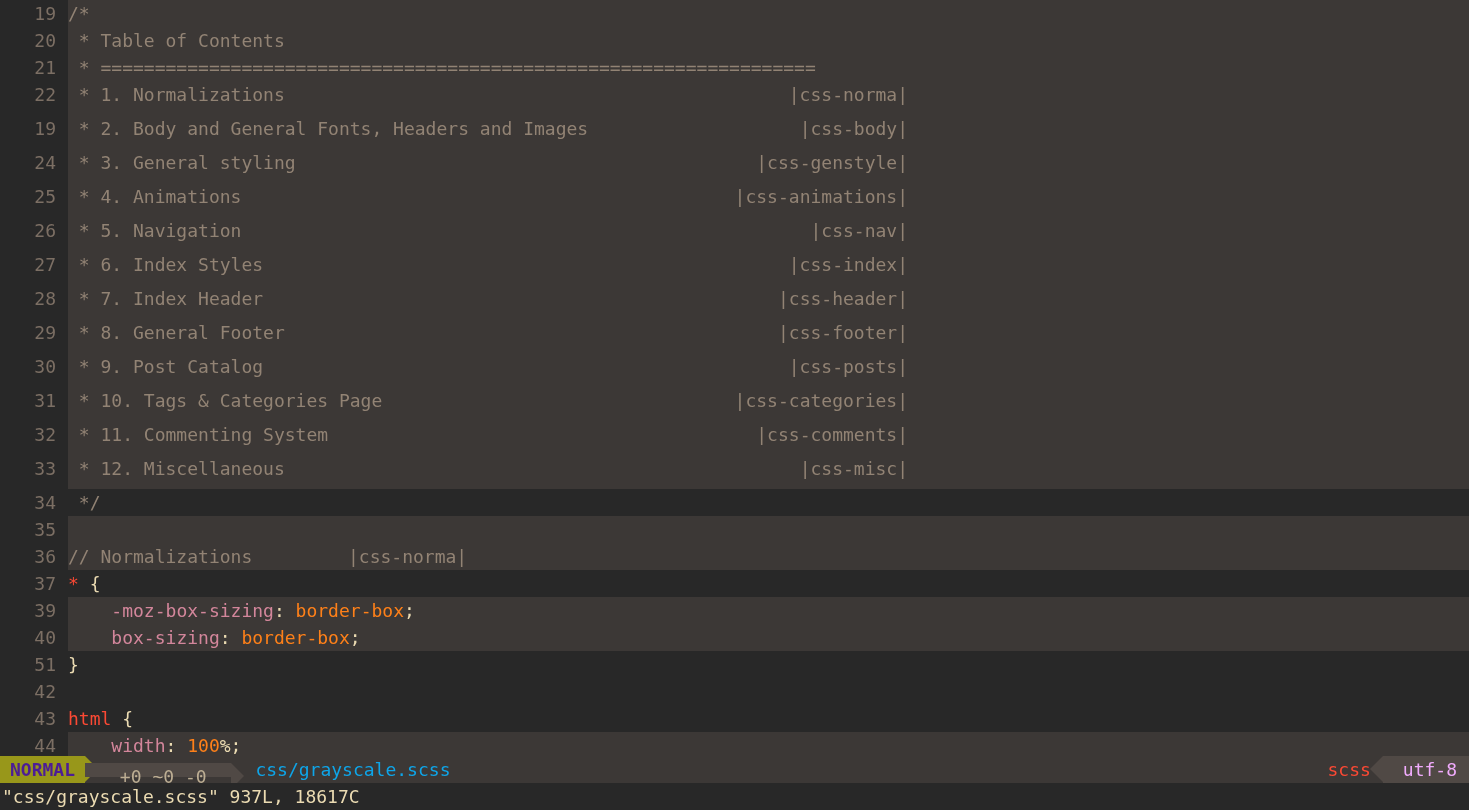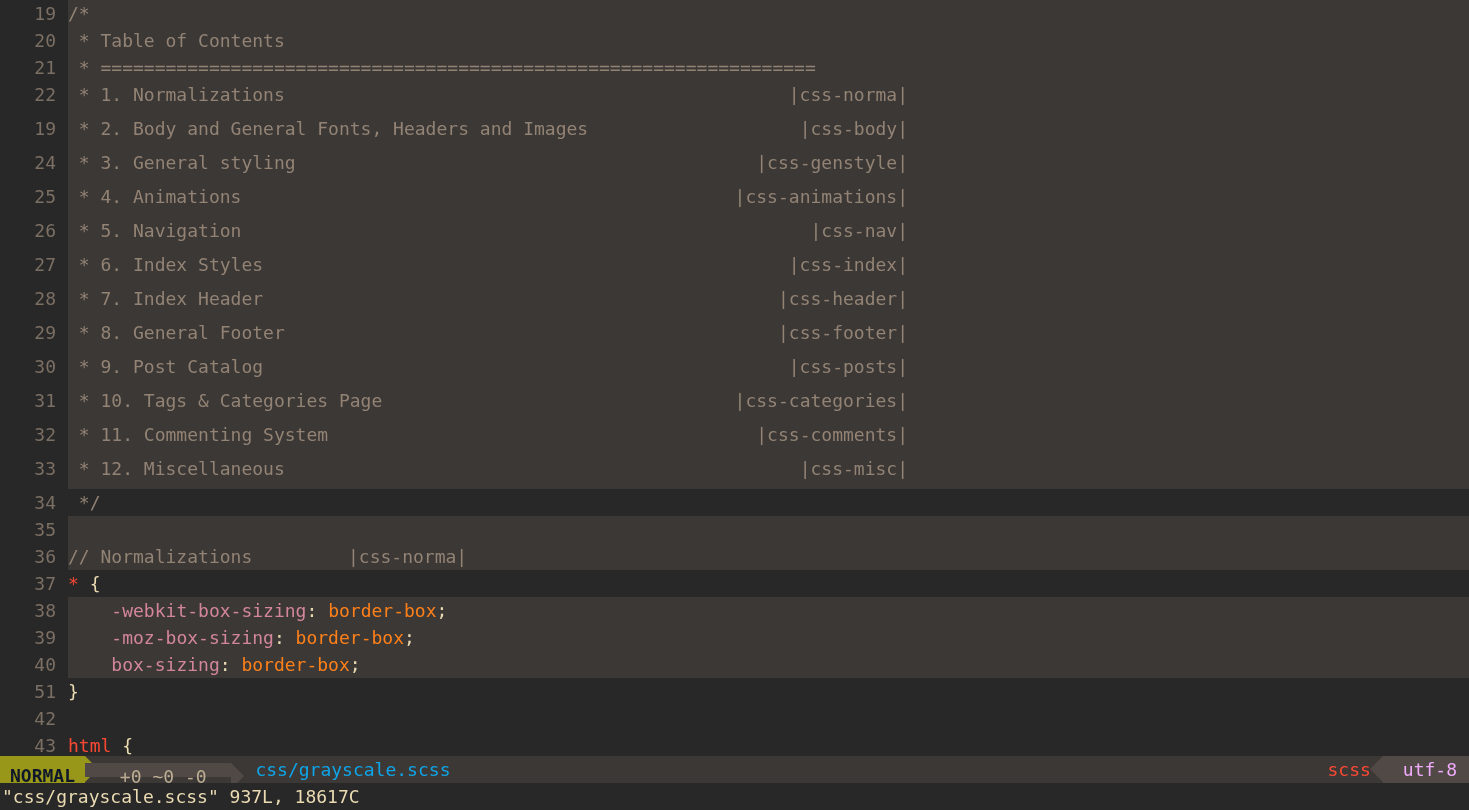--- a/index.html
+++ b/index.html
@@ -50,23 +50,23 @@
   right: 0;
   bottom: 27px;
   height: 27px;
   background: #3c3836;
   display: flex;
   align-items: center;
   white-space: pre;
 }
 .mode-badge {
   background: #98971a;
-  color: #0f172a;
+  color: #4c1d95;
   font-weight: bold;
-  padding: 6px 10px;
+  padding: 0 10px;
   position: relative;
   height: 27px;
   line-height: 27px;
 }
 .mode-badge::after {
   content: '';
   position: absolute;
   right: -13px;
   top: 0;
   border-left: 13px solid #98971a;
@@ -151,21 +151,20 @@
   <div class="line"><span class="gutter">30</span><span class="code hl-bg comment"><span class="toc-row"><span class="toc-left"> * 9. Post Catalog</span><span class="toc-right">|css-posts|</span></span></span></div>
   <div class="line"><span class="gutter">31</span><span class="code hl-bg comment"><span class="toc-row"><span class="toc-left"> * 10. Tags &amp; Categories Page</span><span class="toc-right">|css-categories|</span></span></span></div>
   <div class="line"><span class="gutter">32</span><span class="code hl-bg comment"><span class="toc-row"><span class="toc-left"> * 11. Commenting System</span><span class="toc-right">|css-comments|</span></span></span></div>
   <div class="line"><span class="gutter">33</span><span class="code hl-bg comment"><span class="toc-row"><span class="toc-left"> * 12. Miscellaneous</span><span class="toc-right">|css-misc|</span></span></span></div>
 
   <div class="line"><span class="gutter">34</span><span class="code comment"> */</span></div>
   <div class="line"><span class="gutter">35</span><span class="code hl-bg"> </span></div>
   <div class="line"><span class="gutter">36</span><span class="code hl-bg"><span class="comment" style="display:inline-block;width:280px">// Normalizations</span><span class="vertbar">|css-norma|</span></span></div>
 
   <div class="line"><span class="gutter">37</span><span class="code"><span class="red">*</span><span class="punc"> {</span></span></div>
-  <div class="line"><span class="gutter">38</span><span class="code hl-bg">    <span class="prop">-webkit-box-sizing</span><span class="punc">: </span><span class="value">border-box</span><span class="punc">;</span></span></div>
   <div class="line"><span class="gutter">39</span><span class="code hl-bg">    <span class="prop">-moz-box-sizing</span><span class="punc">: </span><span class="value">border-box</span><span class="punc">;</span></span></div>
   <div class="line"><span class="gutter">40</span><span class="code hl-bg">    <span class="prop">box-sizing</span><span class="punc">: </span><span class="value">border-box</span><span class="punc">;</span></span></div>
   <div class="line"><span class="gutter">51</span><span class="code"><span class="punc">}</span></span></div>
 
   <div class="line"><span class="gutter">42</span><span class="code"></span></div>
   <div class="line"><span class="gutter">43</span><span class="code"><span class="red">html</span><span class="punc"> {</span></span></div>
   <div class="line"><span class="gutter">44</span><span class="code hl-bg">    <span class="prop">width</span><span class="punc">: </span><span class="value">100</span><span class="punc">%</span><span class="punc">;</span></span></div>
   <div class="line"><span class="gutter">45</span><span class="code hl-bg">    <span class="prop">height</span><span class="punc">: </span><span class="value">100</span><span class="punc">%</span><span class="punc">;</span></span></div>
 
 </div>

